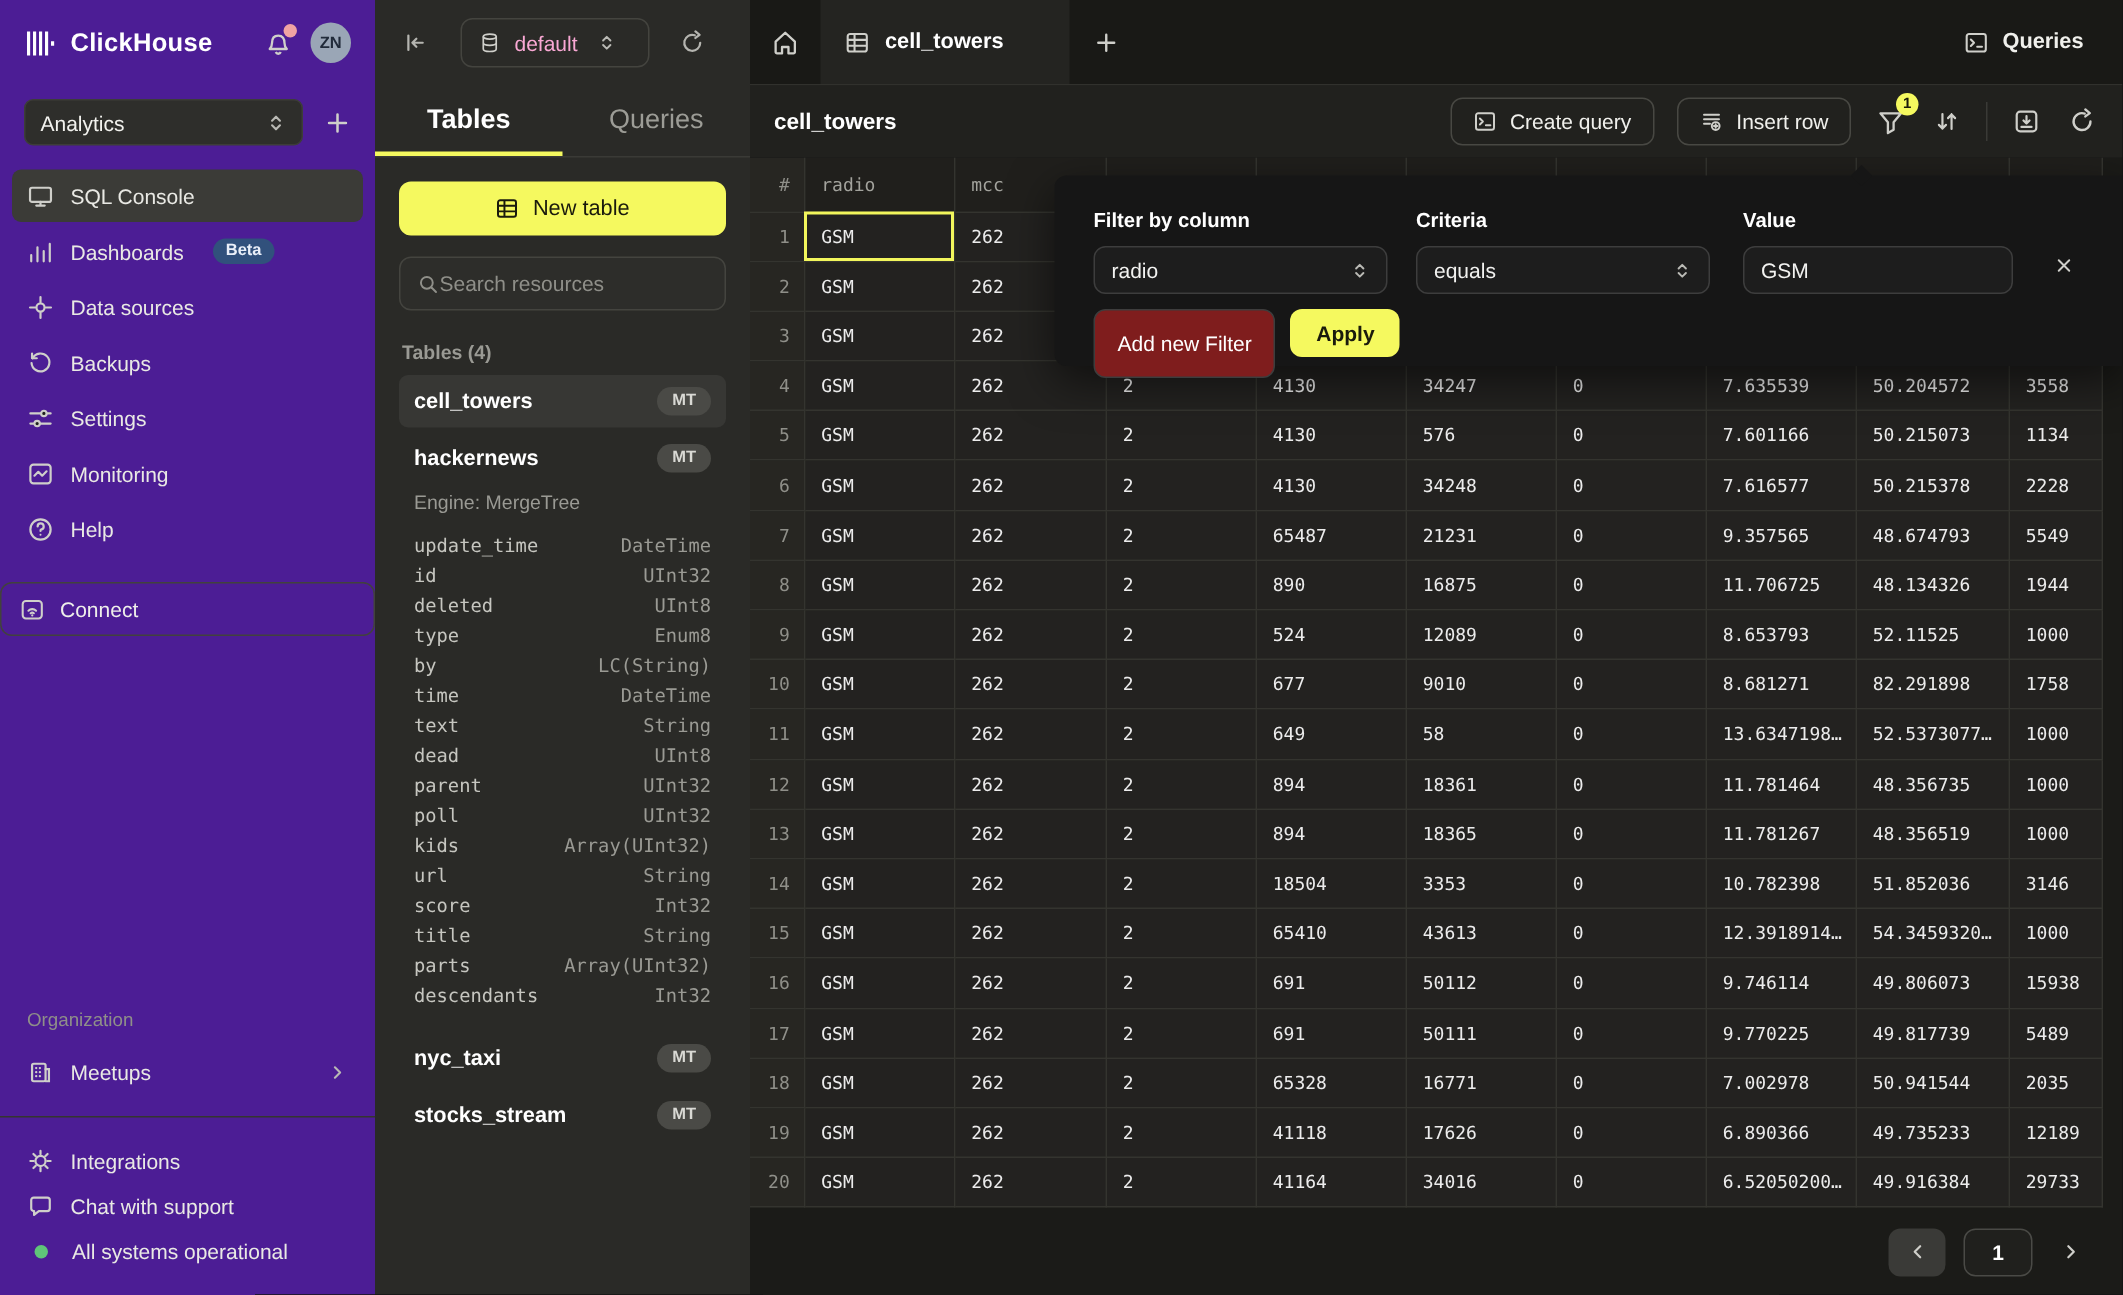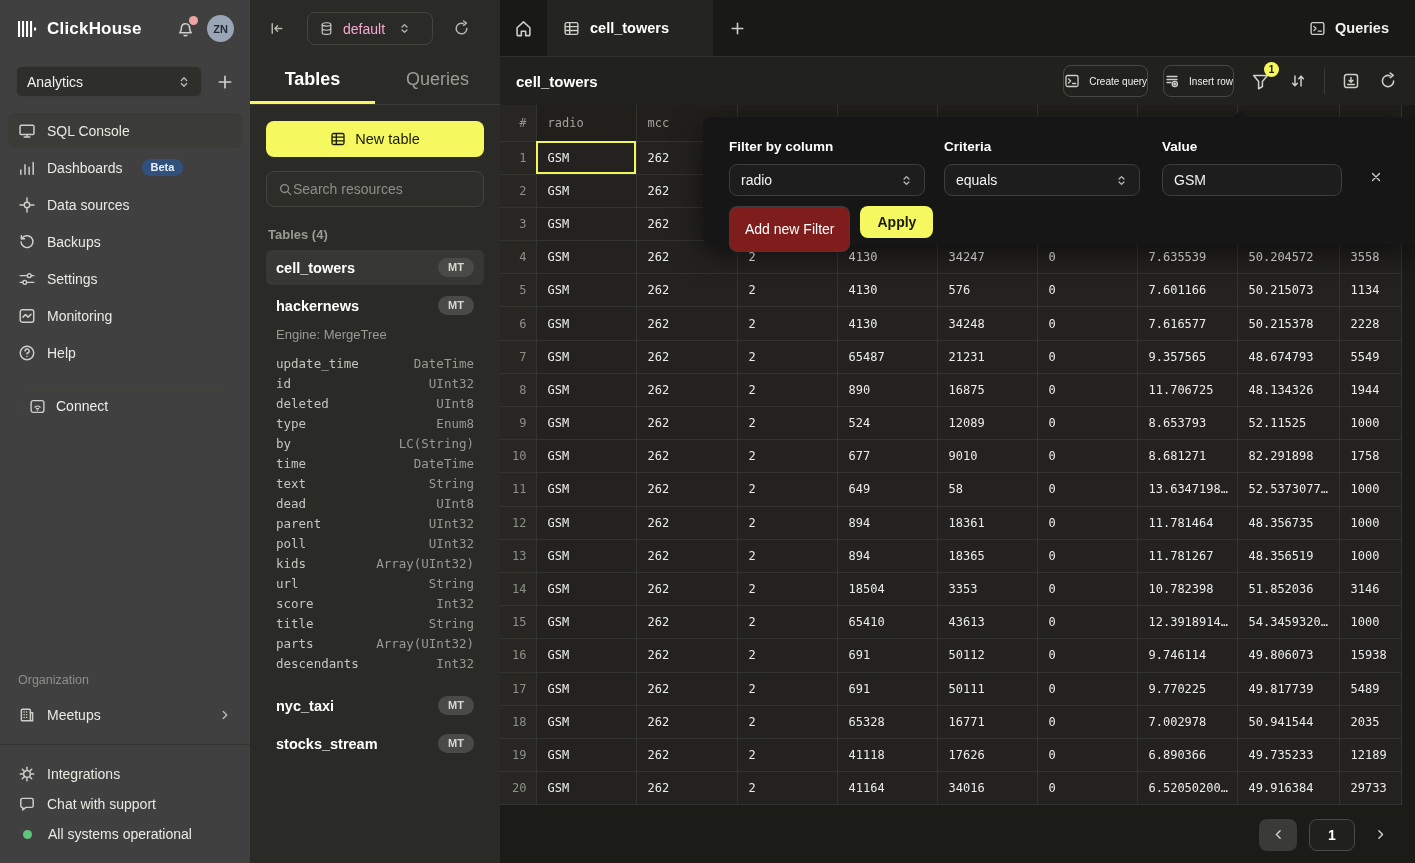--- a/index.html
+++ b/index.html
@@ -1,41 +1,41 @@
 <!DOCTYPE html>
 <html><head>
 <meta charset="utf-8">
 <style>
   * { box-sizing: border-box; margin: 0; padding: 0; }
   html,body { width:1415px; height:863px; overflow:hidden; background:#141414;
     font-family:"Liberation Sans", sans-serif; -webkit-font-smoothing:antialiased; }
   .app { display:flex; width:1415px; height:863px; }
 
   
-  .sidebar { width:250px; background:#404040; display:flex; flex-direction:column; flex:none; }
+  .sidebar { width:250px; background:#4c1d95; display:flex; flex-direction:column; flex:none; }
   .sb-header { height:57px; display:flex; align-items:center; padding:0 16px; flex:none; }
   .brand { font-size:17px; font-weight:700; color:#ffffff; margin-left:9px; letter-spacing:.2px; }
   .sb-head-right { margin-left:auto; display:flex; align-items:center; gap:12px; }
   .bell { position:relative; color:#cfcfca; display:flex; }
   .bell-dot { position:absolute; top:-3px; right:-3px; width:9px; height:9px; border-radius:50%; background:#f0a3a3; }
   .avatar { width:27px; height:27px; border-radius:50%; background:#9aa6b6; color:#212b3a;
     font-size:11px; font-weight:700; display:flex; align-items:center; justify-content:center; }
   .ws-row { display:flex; align-items:center; padding:9px 16px 12px; gap:14px; flex:none; }
   .select-box { flex:1; height:31px; background:#2e2e2b; border:1px solid #3d3d39; border-radius:6px;
     display:flex; align-items:center; padding:0 10px; color:#f2f2ee; font-size:14px; }
   .select-box .chev { margin-left:auto; color:#b9b9b4; display:flex; }
   .plus-btn { background:none; border:none; color:#d6d6d1; display:flex; cursor:pointer; }
   .nav { padding:4px 8px; display:flex; flex-direction:column; gap:2px; flex:none; }
   .nav-item { height:35px; display:flex; align-items:center; gap:11px; padding:0 10px;
     border-radius:6px; color:#e9e9e4; font-size:14px; cursor:pointer; }
   .nav-item.active { background:#3b3b37; }
   .icon { display:inline-flex; color:#cfcfca; flex:none; }
   .beta-badge { margin-left:8px; background:#31517c; color:#e9eff9; font-size:11px; font-weight:600;
     padding:3px 9px; border-radius:10px; line-height:1; }
-  .connect-btn { margin:14px 16px 0; height:36px; border:1px solid #42423d; border-radius:8px;
+  .connect-btn { margin:14px 0 0; height:36px; border:1px solid #42423d; border-radius:8px;
     background:transparent; display:flex; align-items:center; gap:10px; padding:0 12px;
     color:#eeeeea; font-size:14px; cursor:pointer; flex:none; }
   .sb-spacer { flex:1; }
   .org-label { padding:0 18px 10px; color:#8f8f89; font-size:12.5px; }
   .sb-block { padding:0 8px; }
   .chev-right { margin-left:auto; color:#b9b9b4; display:flex; }
   .sb-divider { border-top:1px solid #35352f; margin:12px 0 14px; }
   .sb-footer { padding:0 8px 14px; display:flex; flex-direction:column; gap:0; }
   .sb-footer .nav-item { height:30px; }
   .dot { width:9px; height:9px; border-radius:50%; background:#5fc579; display:inline-block; margin:0 5px; }
@@ -81,21 +81,21 @@
   .home-tab { width:47px; display:flex; align-items:center; justify-content:center; color:#cfcfca; cursor:pointer; }
   .doc-tab { width:166px; background:#242421; display:flex; align-items:center; gap:10px;
     padding:0 16px; color:#ffffff; font-size:14.5px; font-weight:600; cursor:pointer; }
   .newtab-btn { width:48px; display:flex; align-items:center; justify-content:center; color:#cfcfca; cursor:pointer; }
   .queries-top { margin-left:auto; display:flex; align-items:center; gap:9px; padding:0 26px;
     color:#f0f0ec; font-size:14.5px; font-weight:600; cursor:pointer; }
   .toolbar { height:48px; display:flex; align-items:center; padding:0 16px; background:#21211e; flex:none; }
   .tb-title { font-size:15px; font-weight:700; color:#ffffff; }
   .tb-right { margin-left:auto; display:flex; align-items:center; gap:15px; }
   .tb-btn { height:32px; border:1px solid #484843; border-radius:8px; background:transparent;
-    color:#f0f0ec; font-size:10px; display:flex; align-items:center; gap:9px; padding:0 0;
+    color:#f0f0ec; font-size:14px; display:flex; align-items:center; gap:9px; padding:0 14px;
     font-weight:500; cursor:pointer; font-family:inherit; }
   .icon-btn { color:#c9c9c4; position:relative; display:flex; padding:2px; cursor:pointer; background:none; border:none; }
   .filter-badge { position:absolute; top:-8px; right:-7px; width:15px; height:15px; border-radius:50%;
     background:#f5f95f; color:#1a1a0a; font-size:10px; font-weight:700; display:flex;
     align-items:center; justify-content:center; }
   .tb-sep { width:1px; height:26px; background:#3a3a36; }
 
   .grid-area { position:relative; flex:1; overflow:hidden; }
   table.grid { border-collapse:collapse; table-layout:fixed; width:901px;
     font-family:"DejaVu Sans Mono", monospace; font-size:12px; }

